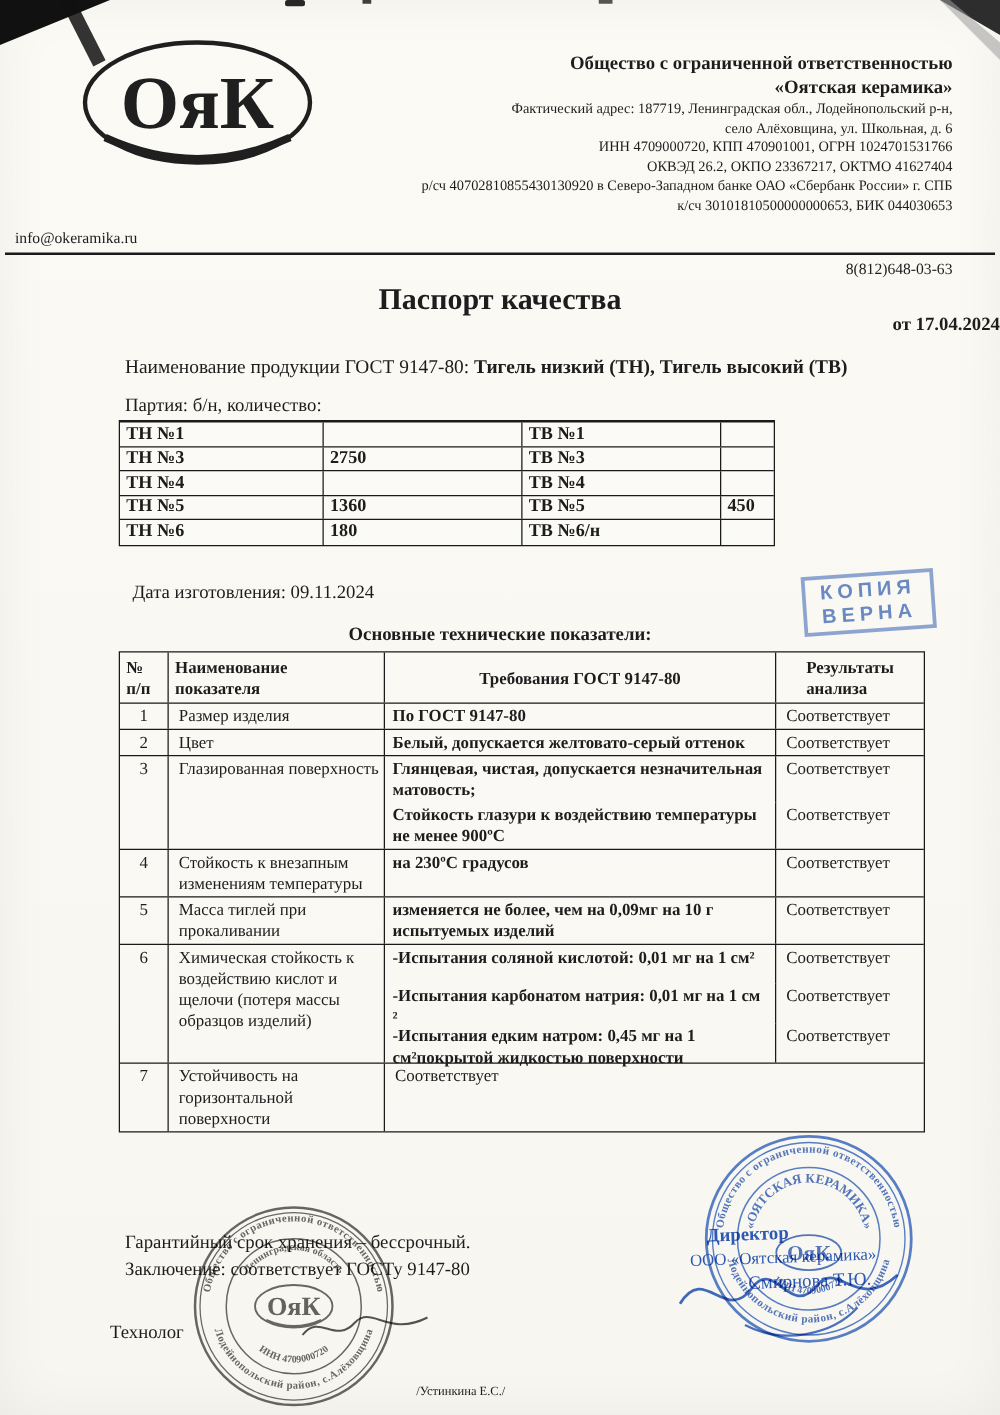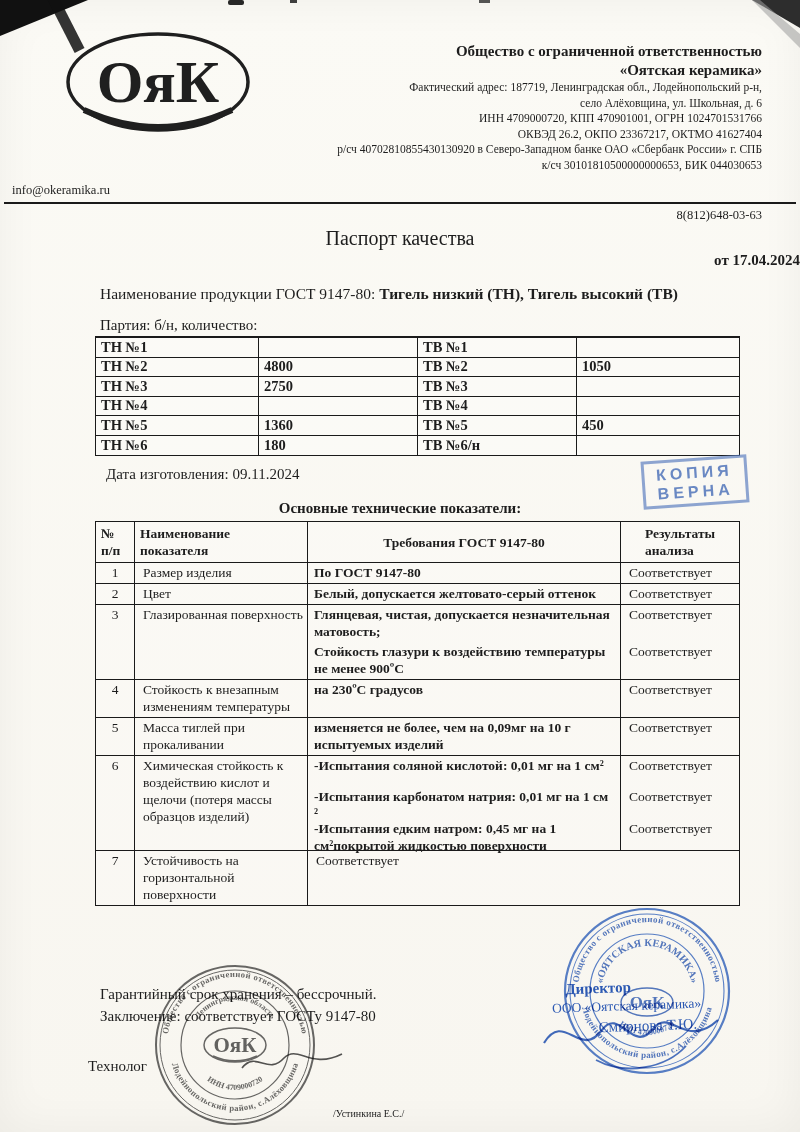--- a/index.html
+++ b/index.html
@@ -18,28 +18,28 @@
 
   
   .logo{position:absolute;left:58px;top:22px;width:205px;height:128px}
   .company{position:absolute;top:42px;right:38px;width:480px;text-align:right}
   .company .c-bold{font-weight:bold;font-size:15px;line-height:19px}
   .company .c-det{font-size:11.5px;line-height:15.5px}
   .email{position:absolute;left:12px;top:183px;font-size:12.5px}
   .hr-line{position:absolute;left:4px;right:4px;top:202px;border-top:2px solid #1a1a1a}
   .phone{position:absolute;right:38px;top:208px;font-size:12.5px}
 
-  .doc-title{position:absolute;left:0;right:0;top:227px;text-align:center;font-weight:normal;font-size:20px}
+  .doc-title{position:absolute;left:0;right:0;top:227px;text-align:center;font-weight:bold;font-size:24px}
   .doc-date{position:absolute;left:0;right:0;top:252px;text-align:right;font-weight:bold;font-size:15px}
   .product{position:absolute;left:100px;top:285px;font-size:15.5px}
   .product b{font-weight:bold}
   .batch-label{position:absolute;left:100px;top:317px;font-size:15px}
 
   
-  .batch{position:absolute;left:95px;top:336px;width:645px;border:1.5px solid #1a1a1a;border-top-width:2.5px;background:rgba(255,255,255,.25)}
+  .batch{position:absolute;left:95px;top:336px;width:525px;border:1.5px solid #1a1a1a;border-top-width:2.5px;background:rgba(255,255,255,.25)}
   .brow{display:flex;height:19.5px;border-bottom:1px solid #1a1a1a}
   .brow:last-child{border-bottom:none}
   .bcell{display:flex;align-items:center;padding:0 5px;font-weight:bold;font-size:14.5px;border-right:1px solid #1a1a1a;overflow:hidden;white-space:nowrap}
   .bc0{width:163px}.bc1{width:159px}.bc2{width:159px}.bc3{flex:1;border-right:none}
 
   .mfg{position:absolute;left:106px;top:466px;font-size:15px}
   .copystamp{position:absolute;left:642px;top:458px;width:106px;padding:2px 0;border:3px solid rgba(94,128,192,.7);color:rgba(80,116,186,.85);text-align:center;font-family:"Liberation Sans","DejaVu Sans",sans-serif;font-weight:bold;font-size:16px;letter-spacing:4px;line-height:19px;transform:rotate(-4deg)}
   .specs-title{position:absolute;left:0;right:0;top:500px;text-align:center;font-weight:bold;font-size:15px}
 
   
@@ -119,26 +119,20 @@
   <div class="batch-label">Партия: б/н, количество:</div>
 
   <div class="batch" id="batch-body">
       <div class="brow">
         <div class="bcell bc0">ТН №1</div>
         <div class="bcell bc1"></div>
         <div class="bcell bc2">ТВ №1</div>
         <div class="bcell bc3"></div>
       </div>
       <div class="brow">
-        <div class="bcell bc0">ТН №2</div>
-        <div class="bcell bc1">4800</div>
-        <div class="bcell bc2">ТВ №2</div>
-        <div class="bcell bc3">1050</div>
-      </div>
-      <div class="brow">
         <div class="bcell bc0">ТН №3</div>
         <div class="bcell bc1">2750</div>
         <div class="bcell bc2">ТВ №3</div>
         <div class="bcell bc3"></div>
       </div>
       <div class="brow">
         <div class="bcell bc0">ТН №4</div>
         <div class="bcell bc1"></div>
         <div class="bcell bc2">ТВ №4</div>
         <div class="bcell bc3"></div>

